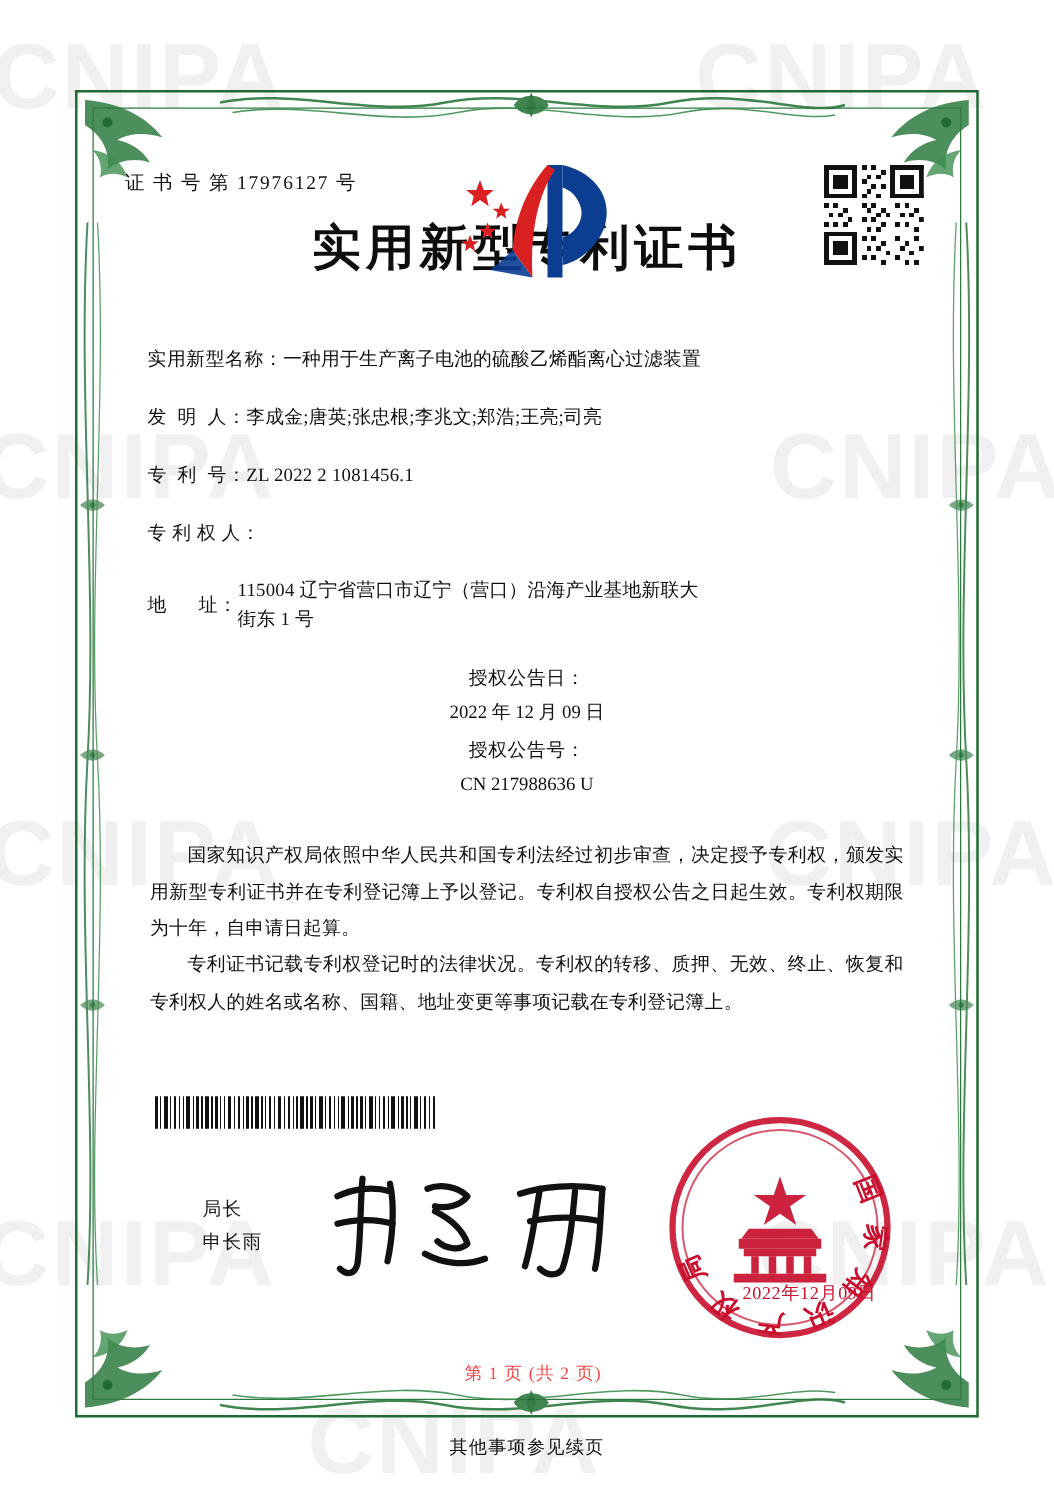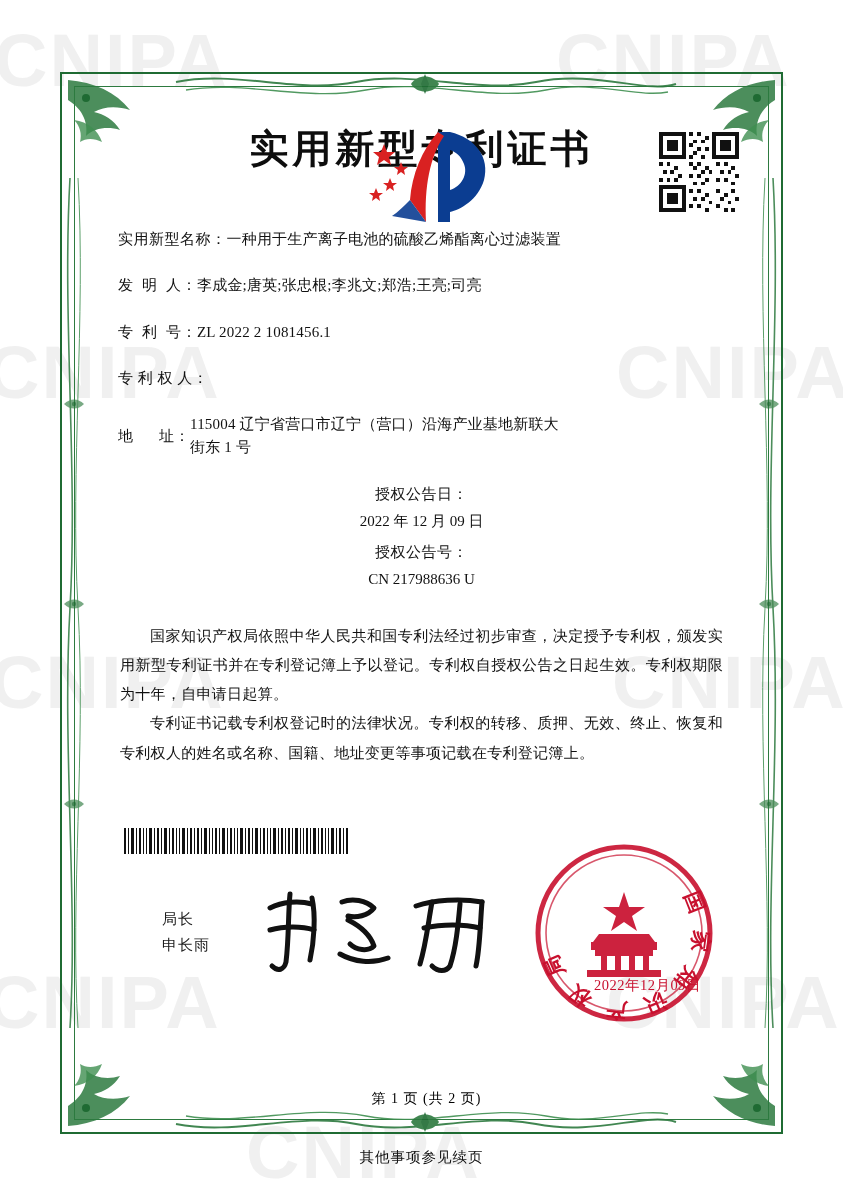--- a/index.html
+++ b/index.html
@@ -188,21 +188,21 @@
   }
 
   .page-num {
     position: absolute;
     left: 10px; right: 0;
     top: 1090px;
     text-align: center;
     font-size: 14px;
     letter-spacing: 1px;
     z-index: 3;
-    color: #000000;
+    color: #ef4444;
   }
   .footer-note {
     position: absolute;
     left: 0; right: 0;
     top: 1148px;
     text-align: center;
     font-size: 14.5px;
     letter-spacing: 1px;
     z-index: 3;
     color: #111;
@@ -295,20 +295,21 @@
         </g>
       <g transform="translate(8,730)">
           <use href="#leaf-sm"></use>
         </g>
     </g>
   </svg>
 </div>
 
 <div class="content">
 
+  <div class="cert-no">证 书 号 第 17976127 号</div>
 
   <svg class="logo-wrap" viewBox="0 0 130 106">
 
     <path d="M74,6 L86,6 L86,96 L74,96 Z" fill="#0b3d91"></path>
     <path d="M86,6 C112,12 126,32 120,54 C114,74 96,84 86,86 L86,64 C98,60 104,48 100,38 C97,30 92,26 86,24 Z" fill="#0b3d91"></path>
     <path d="M74,6 C58,24 48,48 46,74 L62,96 C60,62 66,30 80,10 Z" fill="#d92121"></path>
     <path d="M46,74 C40,80 34,86 28,90 L62,96 Z" fill="#0b3d91" opacity="0.9"></path>
 
     <g fill="#d92121">
       <polygon points="20,18 23,26 31,26 25,31 27,39 20,34 13,39 15,31 9,26 17,26"></polygon>

